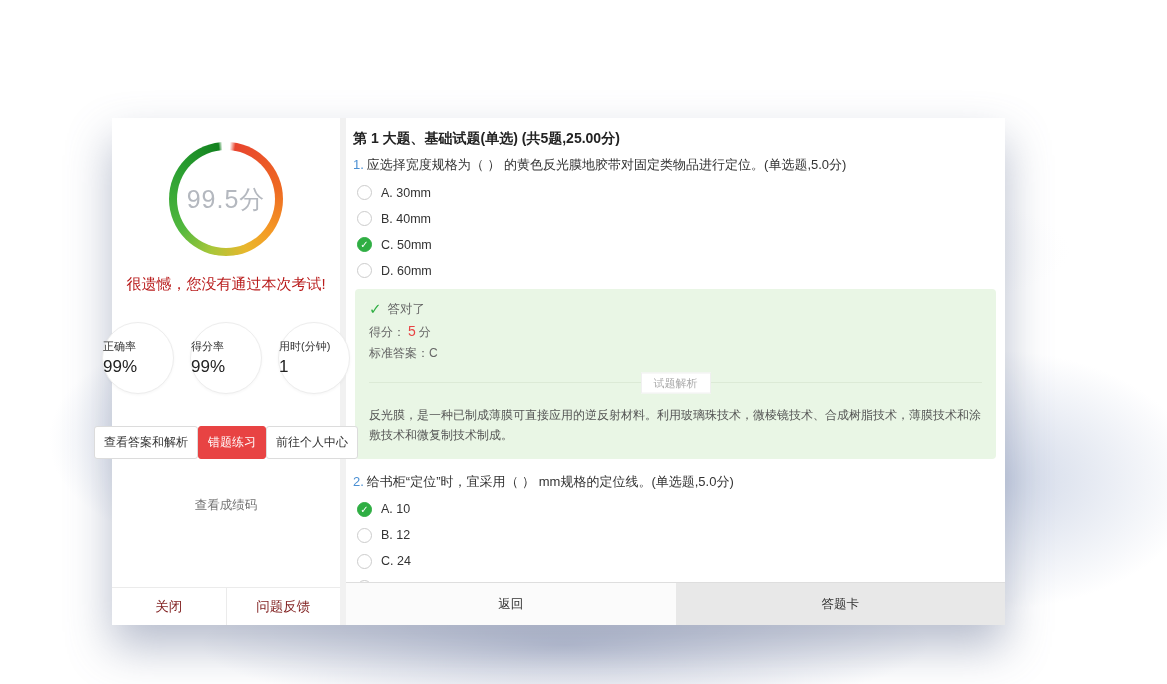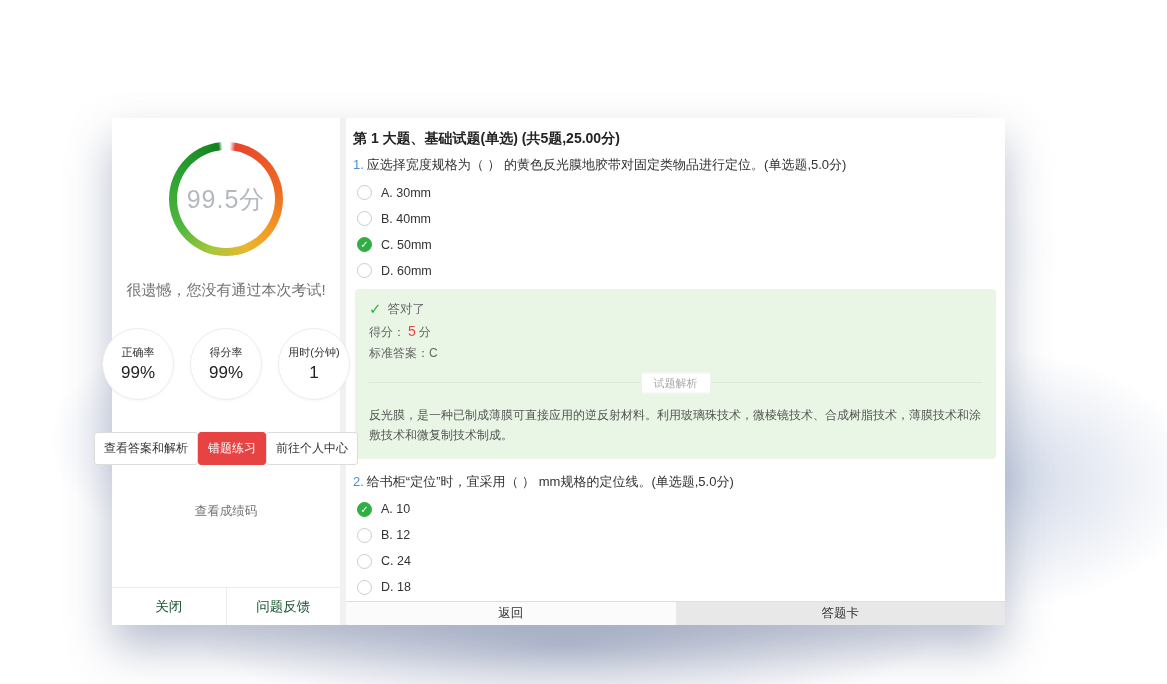--- a/index.html
+++ b/index.html
@@ -23,37 +23,37 @@
   .left-panel { width:228px; position:relative; display:flex; flex-direction:column;
     align-items:center; background:#fff; }
   .gauge { position:relative; width:114px; height:114px; margin-top:24px; }
   .gauge-ring { width:114px; height:114px; border-radius:50%;
     background:conic-gradient(#ffffff 0deg 4deg, #e8442e 10deg, #ee6a22 80deg,
       #f49b26 128deg, #e9b62c 158deg, #a8c73a 196deg, #52b83e 236deg,
       #2ca032 300deg, #13821f 352deg, #ffffff 356deg 360deg); position:relative; }
   .gauge-ring::after { content:""; position:absolute; inset:8px; background:#fff; border-radius:50%; }
   .gauge-score { position:absolute; inset:0; display:flex; align-items:center; justify-content:center;
     font-size:25px; color:#b4b8bf; letter-spacing:1px; }
-  .message { margin-top:25px; font-size:15px; color:#737373;text-align:center; }
+  .message { margin-top:19px; font-size:15px; color:#b91c1c;text-align:center; }
   .stats { margin-top:28px; display:flex; gap:16px; }
   .stat-circle { width:72px; height:72px; border-radius:50%; border:1px solid #ededed;
-    background:#fff; display:flex; flex-direction:column; align-items:center; justify-content:center;
+    background:#fff; display:flex; flex-direction:column; justify-content:center;
     box-shadow:0 1px 3px rgba(0,0,0,0.04); }
   .stat-label { font-size:11px; color:#333; }
   .stat-value { font-size:17px; color:#222; margin-top:3px; }
   .btn-row { margin-top:32px; display:flex; }
   .btn { font-size:12px; padding:7px 9px; border-radius:3px; cursor:pointer;
     font-family:inherit; white-space:nowrap; }
   .btn.ghost { background:#fff; border:1px solid #dcdcdc; color:#333; }
   .btn.danger { background:#e84343; border:1px solid #e84343; color:#fff; }
   .score-code-link { margin-top:38px; font-size:12.5px; color:#737373; cursor:pointer; text-decoration:none; }
   .left-footer { position:absolute; left:0; right:0; bottom:0; height:38px;
     border-top:1px solid #ebebeb; display:flex; }
   .footer-cell { flex:1; display:flex; align-items:center; justify-content:center;
-    font-size:13.5px; color:#14532d; cursor:pointer; }
+    font-size:13.5px; color:#7f1d1d; cursor:pointer; }
   .footer-divider { width:1px; background:#ebebeb; }
 
   .panel-gap { width:6px; background:#f1f1f1; }
 
   
   .right-panel { flex:1; display:flex; flex-direction:column; background:#fff; min-width:0; }
   .question-scroll { flex:1; overflow:hidden; padding:10px 7px 0 7px; }
   .section-title { font-size:14px; font-weight:bold; color:#222; margin:2px 0 8px 0; }
   .q-text { font-size:13px; color:#333; margin-top:4px; }
   .q-num { color:#4a8fd3; margin-right:3px; }
@@ -70,21 +70,21 @@
   .check-glyph { color:#2fae43; font-size:15px; font-weight:bold; margin-right:6px; }
   .score-line { margin-top:5px; font-size:12px; color:#666; }
   .score-num { color:#e84343; font-size:14px; margin:0 3px; }
   .answer-line { margin-top:4px; font-size:12px; color:#666; }
   .analysis-divider { margin-top:20px; border-top:1px solid #dcead6; position:relative; height:0; }
   .analysis-title { position:absolute; left:50%; top:0; transform:translate(-50%,-50%);
     background:#fff; border:1px solid #f0f0f0; padding:2px 12px; font-size:11px; color:#aaa;
     white-space:nowrap; }
   .analysis-text { margin-top:22px; font-size:12px; color:#555; line-height:1.7; }
 
-  .bottom-bar { height:24px; display:flex; border-top:1px solid #dedede; }
+  .bottom-bar { height:43px; display:flex; border-top:1px solid #dedede; }
   .bar-btn { flex:1; display:flex; align-items:center; justify-content:center;
     font-size:12.5px; cursor:pointer; }
   .bar-btn.back { background:#fbfbfb; color:#333; }
   .bar-btn.card { background:#e8e8e8; color:#333; }
   .bar-btn.wrong { background:#f57b0c; color:#fff; }
 </style>
 </head>
 <body>
 
 <div class="bg-decor"></div>

